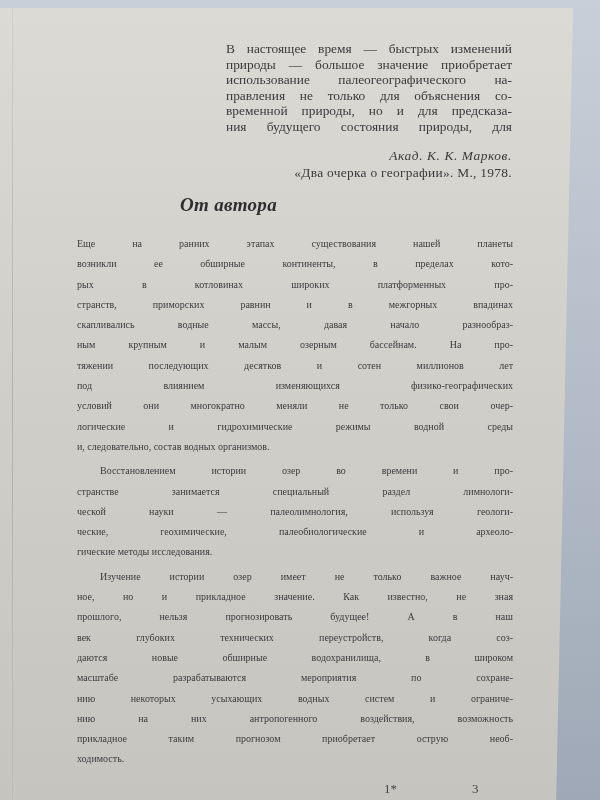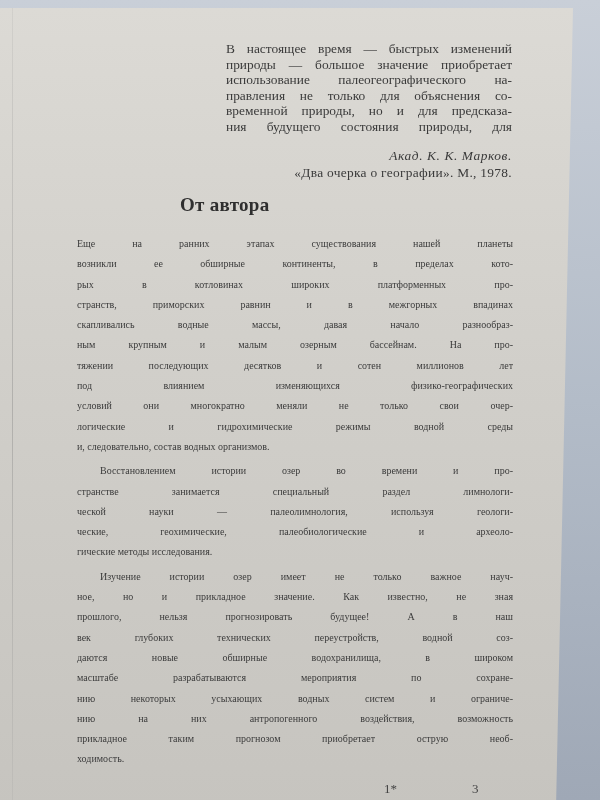--- a/index.html
+++ b/index.html
@@ -22,21 +22,21 @@
       font-size: 13.4px; line-height: 15.6px; color: #3a3a3a;
       text-align: justify; text-align-last: left;
     }
     .epigraph .line { display: block; white-space: nowrap; text-align: justify; text-align-last: justify; }
     .epigraph .line.last { text-align-last: left; }
     .attrib { position: absolute; left: 226px; width: 286px; text-align: right; font-size: 13.4px; color: #3a3a3a; white-space: nowrap; }
     .attrib.author { top: 140px; font-style: italic; letter-spacing: 0.6px; }
     .attrib.source { top: 157px; letter-spacing: 0.3px; }
     .heading {
       position: absolute; left: 180px; top: 186px;
-      font-size: 19px; font-weight: bold; color: #2f2f2f; letter-spacing: 0.3px;
+      font-size: 19px; font-weight: bold; color: #2f2f2f; letter-spacing: 0.3px; font-style: italic;
     }
     .body-text {
       position: absolute; left: 77px; top: 226px; width: 436px;
       font-size: 10px; line-height: 20.3px; color: #3b3b3b;
     }
     .body-text .line { display: block; white-space: nowrap; text-align: justify; text-align-last: justify; height: 20.3px; }
     .body-text .line.last { text-align-last: left; }
     .body-text .line.indent { padding-left: 23px; }
     .body-text .gap { display: block; height: 4px; }
     .footer-sig { position: absolute; left: 384px; top: 773px; font-size: 13px; color: #444; }
@@ -81,21 +81,21 @@
       <span class="line">странстве занимается специальный раздел лимнологи-</span>
       <span class="line">ческой науки — палеолимнология, используя геологи-</span>
       <span class="line">ческие, геохимические, палеобиологические и археоло-</span>
       <span class="line last">гические методы исследования.</span>
     </div>
     <span class="gap"></span>
     <div>
       <span class="line indent">Изучение истории озер имеет не только важное науч-</span>
       <span class="line">ное, но и прикладное значение. Как известно, не зная</span>
       <span class="line">прошлого, нельзя прогнозировать будущее! А в наш</span>
-      <span class="line">век глубоких технических переустройств, водной соз-</span>
+      <span class="line">век глубоких технических переустройств, когда соз-</span>
       <span class="line">даются новые обширные водохранилища, в широком</span>
       <span class="line">масштабе разрабатываются мероприятия по сохране-</span>
       <span class="line">нию некоторых усыхающих водных систем и ограниче-</span>
       <span class="line">нию на них антропогенного воздействия, возможность</span>
       <span class="line">прикладное таким прогнозом приобретает острую необ-</span>
       <span class="line last">ходимость.</span>
     </div>
   </div>
 
   <div class="footer-sig">1*</div>

